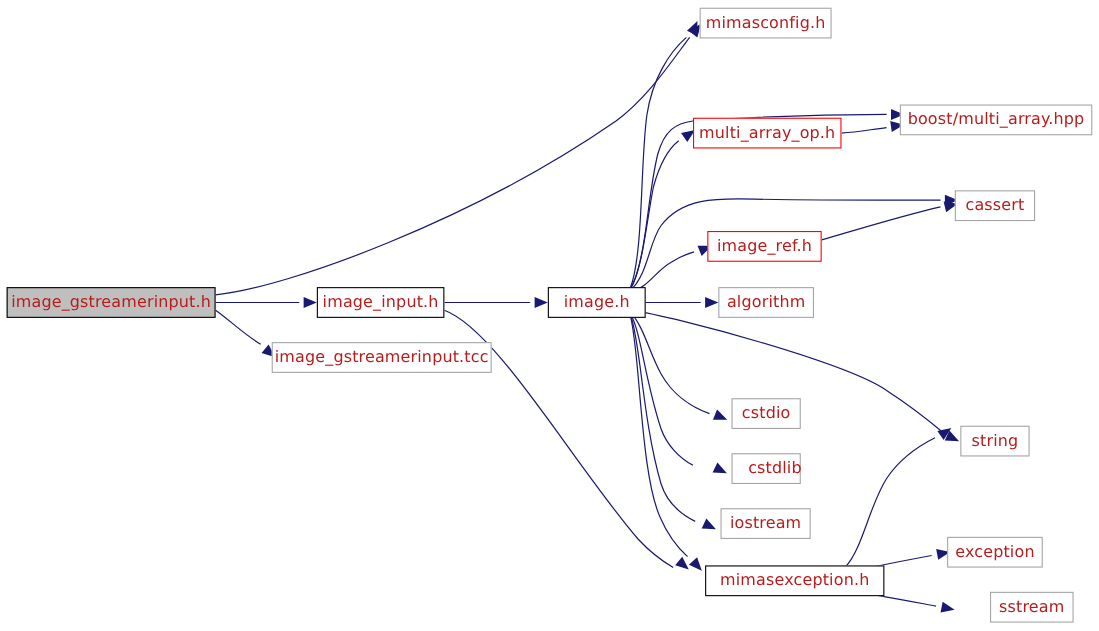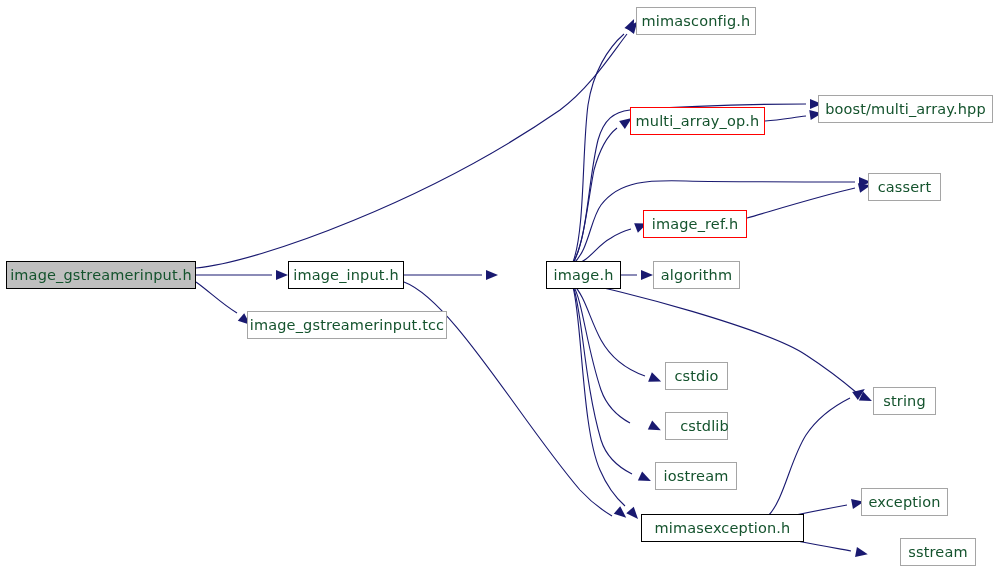--- a/index.html
+++ b/index.html
@@ -24,21 +24,21 @@
   }
   .node {
     position: absolute;
     box-sizing: border-box;
     display: flex;
     align-items: center;
     justify-content: center;
     font-size: 14.5px;
     line-height: 1;
     letter-spacing: 0.15px;
-    color: #14532d;
+    color: #b91c1c;
     background: #ffffff;
     border: 1px solid #a5a5a5;
     white-space: nowrap;
     z-index: 3;
   }
   .node.border-black {
     border-color: #000000;
   }
   .node.border-red {
     border-color: #ff0000;
@@ -108,21 +108,21 @@
   <div id="node-layer">
       <div class="node fill-gray border-black" style="left: 6px; top: 261px; width: 190px; height: 28px;">
         <span class="node-label">image_gstreamerinput.h</span>
       </div>
       <div class="node border-black" style="left: 288px; top: 261px; width: 116px; height: 28px; align-items: center;">
         <span class="node-label">image_input.h</span>
       </div>
       <div class="node" style="left: 247px; top: 311px; width: 200px; height: 28px;">
         <span class="node-label">image_gstreamerinput.tcc</span>
       </div>
-      <div class="node border-black" style="left: 498px; top: 261px; width: 75px; height: 28px; margin-left: 48px;">
+      <div class="node border-black" style="left: 498px; top: 261px; width: 89px; height: 28px;">
         <span class="node-label">image.h</span>
       </div>
       <div class="node" style="left: 636px; top: 7px; width: 120px; height: 28px;">
         <span class="node-label">mimasconfig.h</span>
       </div>
       <div class="node border-red" style="left: 630px; top: 107px; width: 135px; height: 28px;">
         <span class="node-label">multi_array_op.h</span>
       </div>
       <div class="node" style="left: 818px; top: 95px; width: 175px; height: 28px;">
         <span class="node-label">boost/multi_array.hpp</span>

